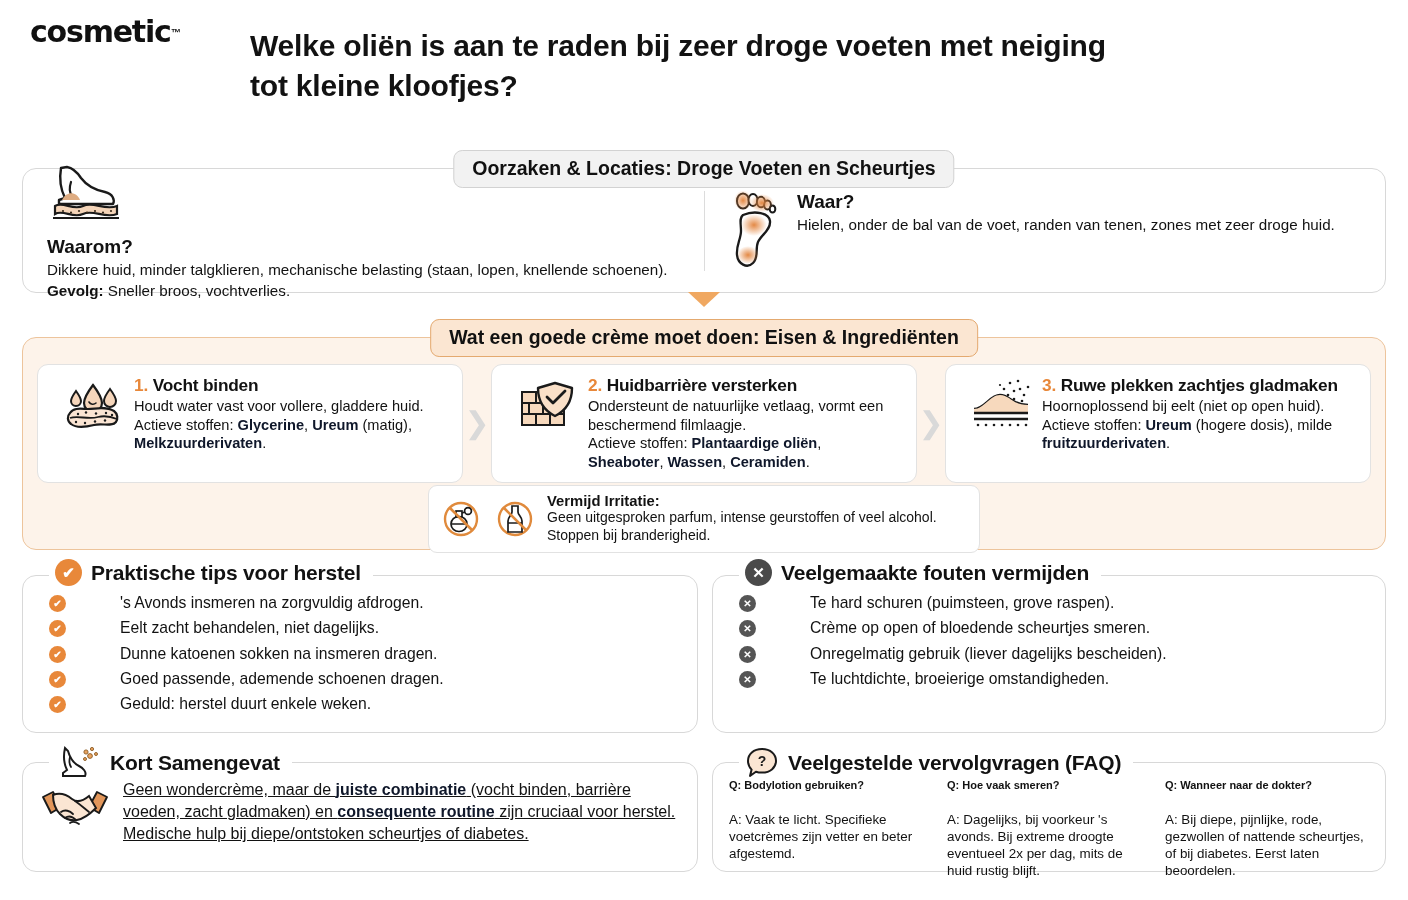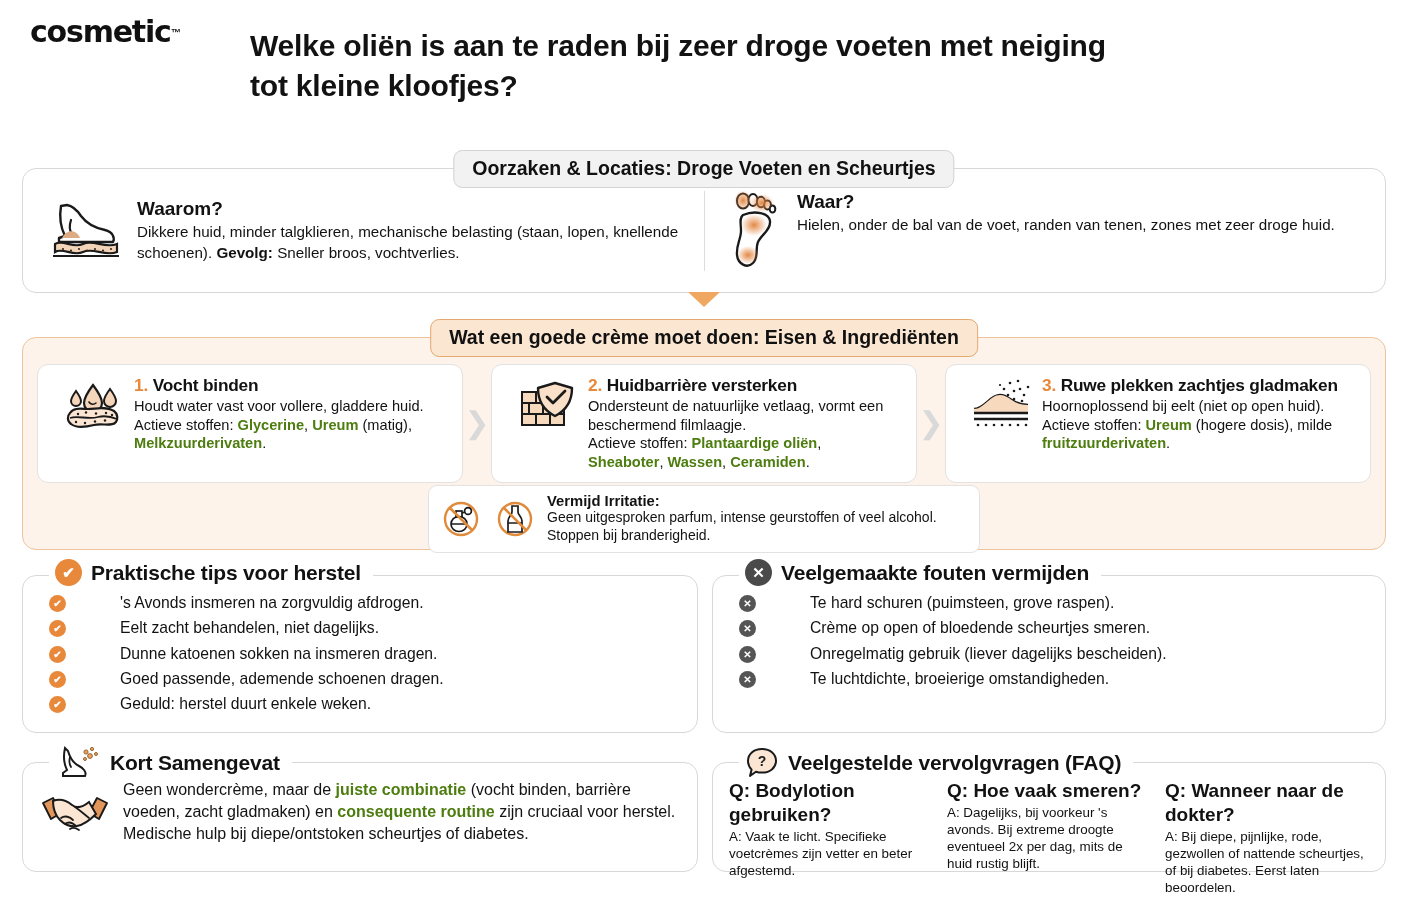--- a/index.html
+++ b/index.html
@@ -56,21 +56,21 @@
     position: absolute; top: -17px; left: 26px;
     display: flex; align-items: center; gap: 9px;
     background: #ffffff; padding: 0 12px 0 6px;
   }
   .border-title .bt-text { font-size: 21px; font-weight: 700; letter-spacing: -0.2px; }
 
   
   .sec1 { position: absolute; left: 22px; top: 168px; width: 1364px; height: 125px; }
   .sec1-inner { display: flex; height: 100%; align-items: center; }
   .sec1-col { display: flex; gap: 14px; align-items: flex-start; padding: 0 24px; }
-  .sec1-col.left  { width: 50%; }
+  .sec1-col.left  { width: 50%; flex-direction: column; }
   .sec1-col.right { width: 50%; border-left: 1.2px solid #dcdcdc; }
   .col-h { font-size: 19px; font-weight: 700; margin-bottom: 2px; }
   .col-p { font-size: 15.2px; line-height: 1.35; }
 
   
   .arrow-down {
     position: absolute; left: 50%; top: 292px; transform: translateX(-50%);
     width: 0; height: 0;
     border-left: 16px solid transparent; border-right: 16px solid transparent;
     border-top: 15px solid #f0a861;
@@ -85,47 +85,47 @@
     position: relative; min-height: 104px;
   }
   .card-sep {
     width: 28px; display: flex; align-items: center; justify-content: center;
     color: #d9d9d9; font-size: 30px; line-height: 1; user-select: none;
   }
   .card-body { flex: 1; }
   .card-h { font-size: 17.3px; font-weight: 700; margin-bottom: 1px; letter-spacing: -0.2px; }
   .num { color: #e8883a; font-weight: 700; }
   .card-p { font-size: 14.6px; line-height: 1.28; }
-  .hl { color: #4d7c0f; font-weight: 700; }
+  .hl { color: #0f172a; font-weight: 700; }
 
   .avoid {
     position: absolute; left: 50%; transform: translateX(-50%);
     bottom: -4px; width: 552px;
     background: #fff; border: 1.3px solid #e2e2e2; border-radius: 9px;
     display: flex; gap: 10px; align-items: center; padding: 7px 12px 8px 10px;
   }
   .avoid-h { font-size: 14.8px; font-weight: 700; }
   .avoid-p { font-size: 14px; line-height: 1.25; }
 
   
   .sec3l { position: absolute; left: 22px; top: 575px; width: 676px; height: 158px; }
   .sec3r { position: absolute; left: 712px; top: 575px; width: 674px; height: 158px; }
   .list { padding: 18px 18px 8px 26px; }
   .list li { list-style: none; display: flex; gap: 10px; align-items: center; margin-bottom: 6.5px; }
   .list .li-text { font-size: 15.7px; line-height: 1.2; margin-left: 44px; }
 
   
   .sec4l { position: absolute; left: 22px; top: 762px; width: 676px; height: 110px; }
   .sec4r { position: absolute; left: 712px; top: 762px; width: 674px; height: 110px; }
-  .summary-body { display: flex; gap: 12px; align-items: center; padding: 16px 18px 10px 16px; }
+  .summary-body { display: flex; gap: 12px; align-items: flex-start; padding: 16px 18px 10px 16px; text-decoration: underline; }
   .summary-p { font-size: 16px; line-height: 1.38; }
 
   .faq-grid { display: flex; gap: 14px; padding: 16px 16px 8px 16px; }
   .faq-col { flex: 1; }
-  .faq-q { font-size: 19px; font-weight: 700; line-height: 1.25; margin-bottom: 1px; }
+  .faq-q { font-size: 11px; font-weight: 700; line-height: 1.25; margin-bottom: 18px; }
   .faq-a { font-size: 13.4px; line-height: 1.28; }
 
   
   .badge { flex: 0 0 auto; border-radius: 50%; display: inline-flex; align-items: center; justify-content: center; color: #fff; font-weight: 700; }
   .badge.check-lg { width: 27px; height: 27px; background: #e8883a; font-size: 15px; }
   .badge.check-sm { width: 17px; height: 17px; background: #e8883a; font-size: 10px; }
   .badge.x-lg { width: 27px; height: 27px; background: #4a4a4a; font-size: 15px; }
   .badge.x-sm { width: 17px; height: 17px; background: #555; font-size: 10px; }
 
   svg { display: block; }

